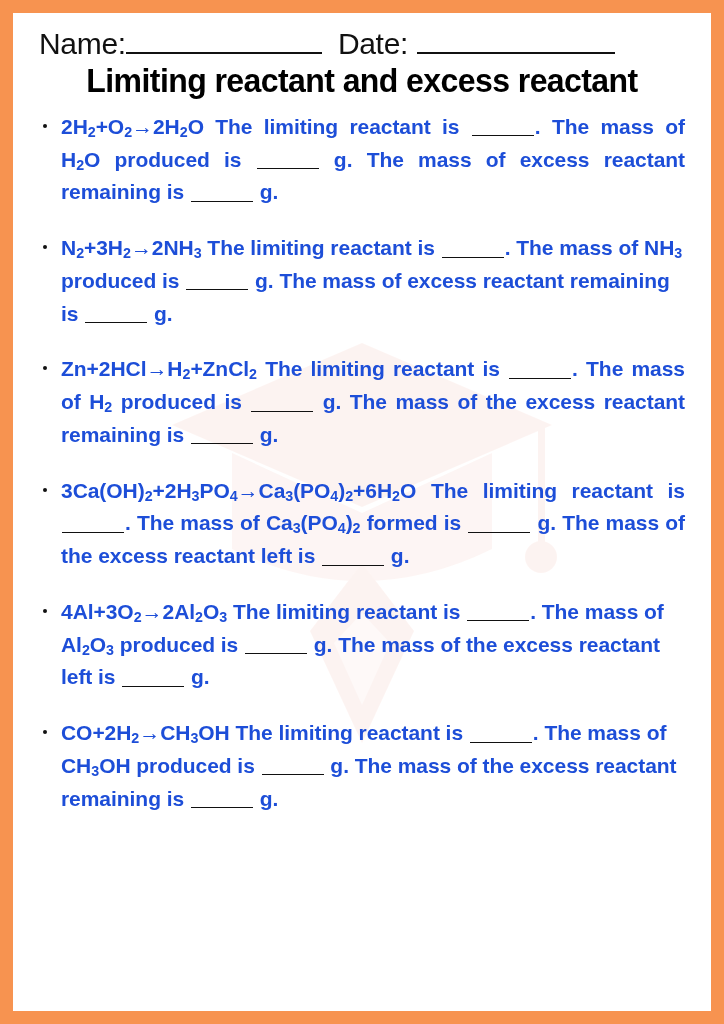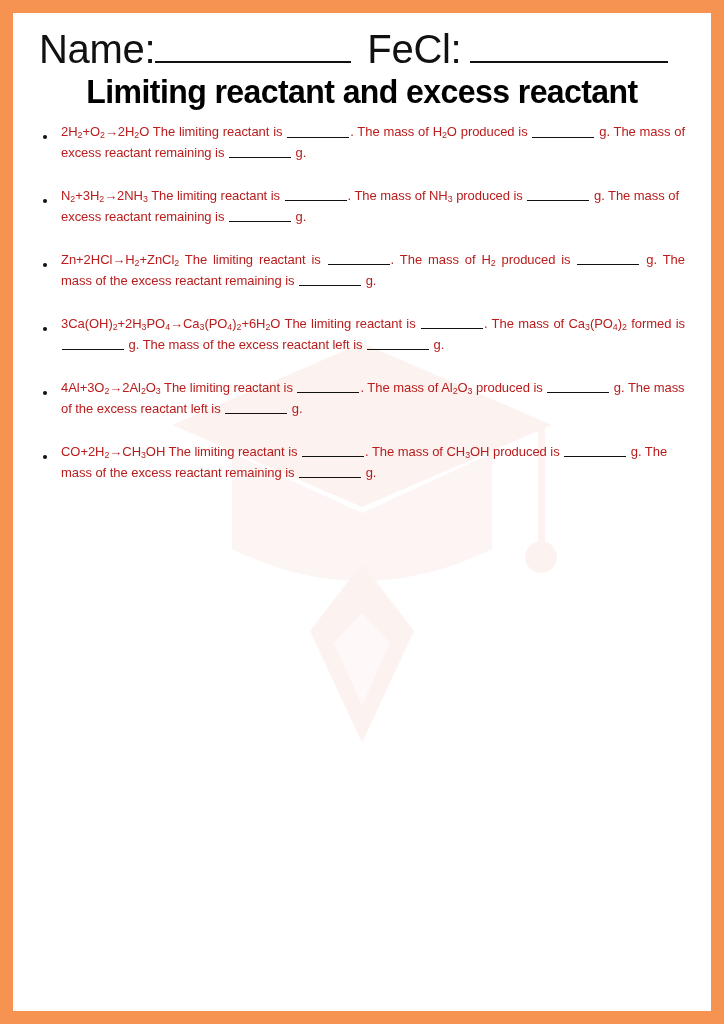--- a/index.html
+++ b/index.html
@@ -39,21 +39,21 @@
   #content {
     position:relative;
     z-index:1;
     padding:14px 26px 0 26px;
   }
 
   
   .namedate {
     display:flex;
     align-items:baseline;
-    font-size:40px;
+    font-size:30px;
     letter-spacing:-0.3px;
     color:#111111;
     white-space:nowrap;
     margin-bottom:2px;
   }
   .nd-label { font-weight:400; }
   .nd-rule {
     display:inline-block;
     border-bottom:2px solid #111111;
     height:1px;
@@ -74,26 +74,27 @@
     margin:1px 0 11px 0;
     white-space:nowrap;
   }
 
   
   ul.qlist { list-style:none; }
   li.q {
     position:relative;
     padding-left:22px;
     margin-bottom:23px;
-    font-size:13px;
+    font-size:21px;
     line-height:1.56;
-    color:#b91c1c;
+    color:#1d4ed8;
     text-align:justify;
     text-justify:inter-word;
     letter-spacing:-0.05px;
+    font-weight:bold;
   }
   li.q:last-child { margin-bottom:13px; }
   li.q.noj { text-align:left; }
   li.q::before {
     content:"";
     position:absolute;
     left:4px; top:13px;
     width:4px; height:4px;
     border-radius:50%;
     background:#111111;
@@ -127,21 +128,21 @@
           <polygon points="210,300 238,330 210,392 182,330" fill="#ffffff" opacity="0.55"></polygon>
         </g>
       </svg>
     </div>
 
     <div id="content">
 
       <div class="namedate">
         <span class="nd-label">Name:</span>
         <span class="nd-rule rule-name"></span>
-        <span class="nd-label">FeCl:</span>
+        <span class="nd-label">Date:</span>
         <span class="nd-rule rule-date"></span>
       </div>
 
       <h1 class="title">Limiting reactant and excess reactant</h1>
 
       <ul class="qlist">
           <li class="q"><span class="eq">2H<sub>2</sub>+O<sub>2</sub>→2H<sub>2</sub>O</span><span> The limiting reactant is <span class="blank"></span>. The mass of <span class="frm">H<sub>2</sub>O</span> produced is <span class="blank"></span> g. The mass of excess reactant remaining is <span class="blank"></span> g.</span></li>
           <li class="q noj"><span class="eq">N<sub>2</sub>+3H<sub>2</sub>→2NH<sub>3</sub></span><span> The limiting reactant is <span class="blank"></span>. The mass of <span class="frm">NH<sub>3</sub></span> produced is <span class="blank"></span> g. The mass of excess reactant remaining is <span class="blank"></span> g.</span></li>
           <li class="q"><span class="eq">Zn+2HCl→H<sub>2</sub>+ZnCl<sub>2</sub></span><span> The limiting reactant is <span class="blank"></span>. The mass of <span class="frm">H<sub>2</sub></span> produced is <span class="blank"></span> g. The mass of the excess reactant remaining is <span class="blank"></span> g.</span></li>
           <li class="q"><span class="eq">3Ca(OH)<sub>2</sub>+2H<sub>3</sub>PO<sub>4</sub>→Ca<sub>3</sub>(PO<sub>4</sub>)<sub>2</sub>+6H<sub>2</sub>O</span><span> The limiting reactant is <span class="blank"></span>. The mass of <span class="frm">Ca<sub>3</sub>(PO<sub>4</sub>)<sub>2</sub></span> formed is <span class="blank"></span> g. The mass of the excess reactant left is <span class="blank"></span> g.</span></li>

